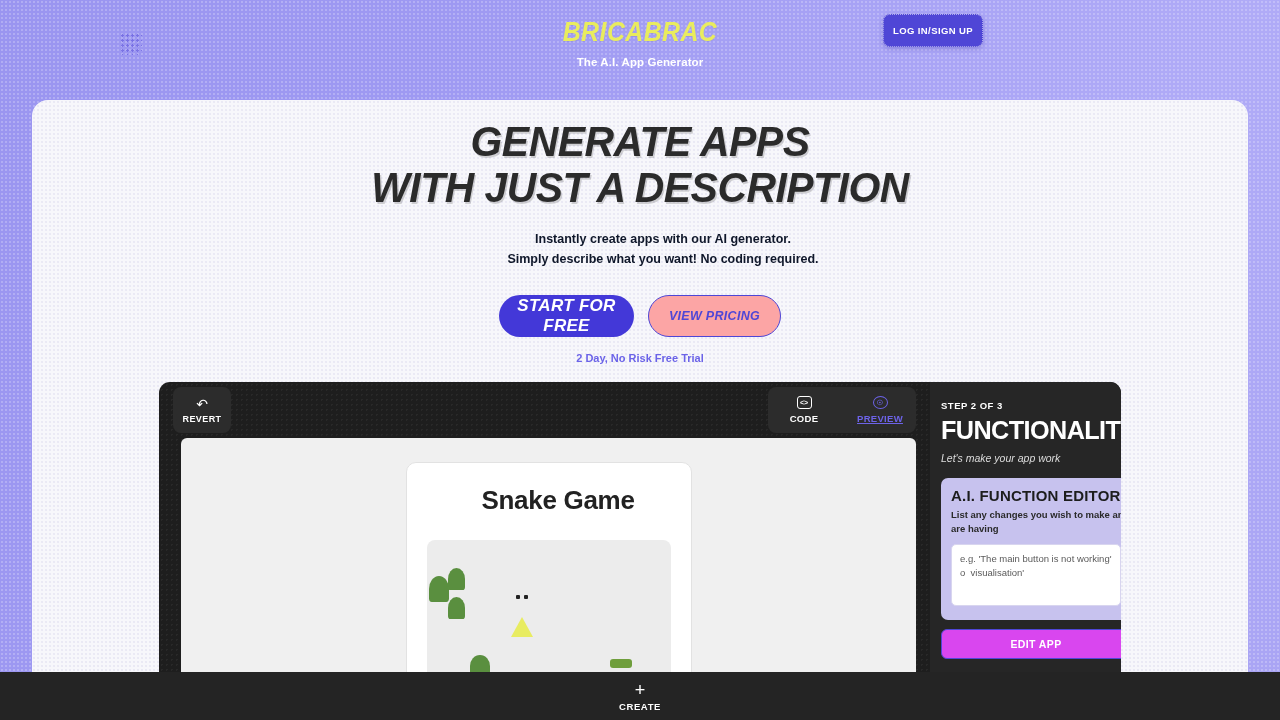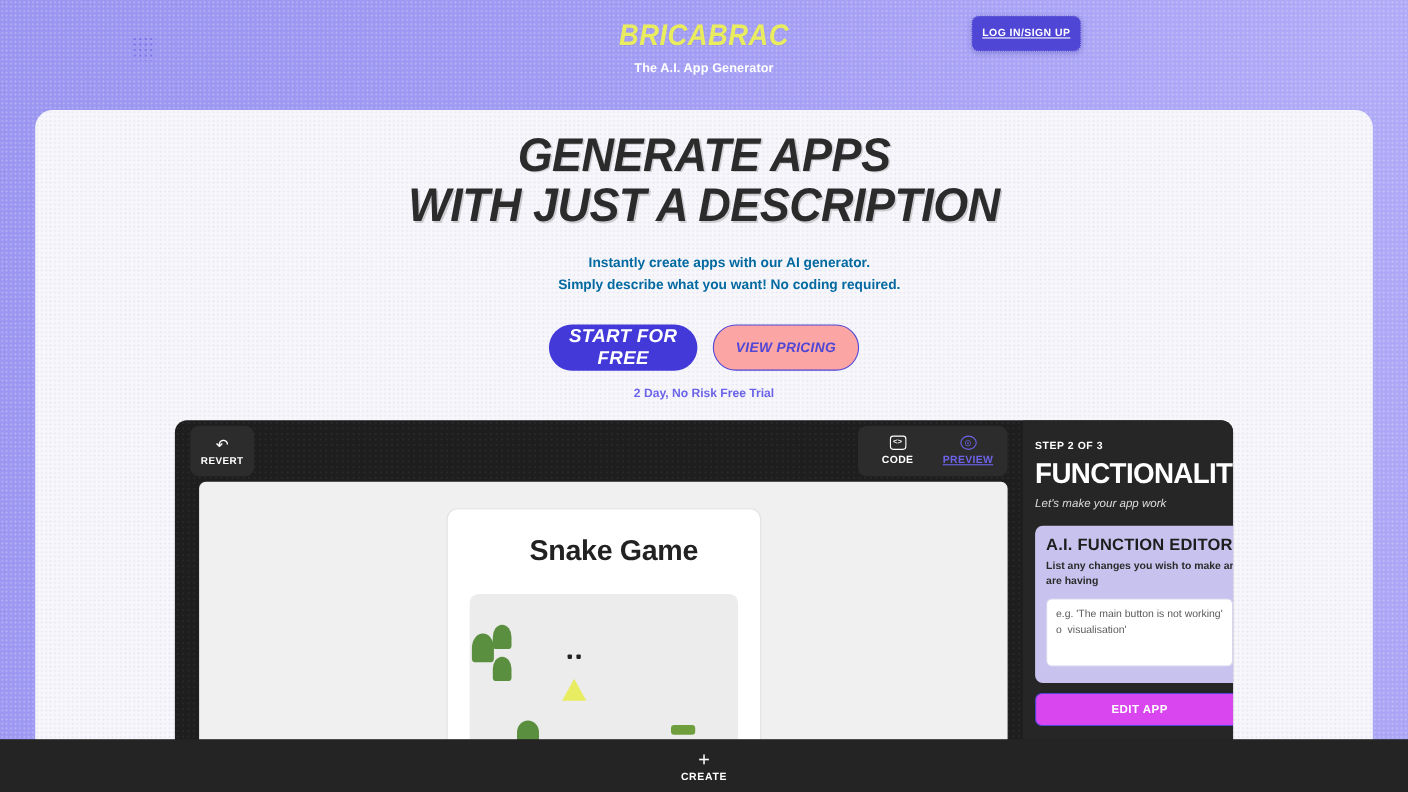--- a/index.html
+++ b/index.html
@@ -58,21 +58,20 @@
   .login-btn{
     position:absolute; right:297px; top:14px;
     width:100px; height:33px;
     background:#4f46d6;
     border:1.5px dotted rgba(255,255,255,.55);
     border-radius:7px;
     color:#fff; font-size:9.5px; font-weight:bold; letter-spacing:.4px;
     display:flex; align-items:center; justify-content:center;
     cursor:pointer;
     box-shadow:0 2px 5px rgba(60,50,160,.25);
-    text-decoration:underline;
   }
 
   
   .card{
     position:absolute;
     left:32px; top:100px; width:1216px; height:620px;
     background:#f7f7fb;
     border-radius:16px 16px 0 0;
     overflow:hidden;
     z-index:2;
@@ -90,21 +89,21 @@
   .hero h1{
     font-size:43px; font-weight:bold; font-style:italic;
     color:#2b2b2b; letter-spacing:-.5px; line-height:1.07;
     transform:scaleX(.95);
     text-shadow:1.5px 1.5px 0 rgba(0,0,0,.16);
   }
   .hero h1.line2{ font-size:43px; }
 
   .hero p{
     margin-top:19px;
-    font-size:12.5px; font-weight:bold; color:#0369a1; line-height:1.62;padding-left:46px;
+    font-size:12.5px; font-weight:bold; color:#0f172a; line-height:1.62;padding-left:46px;
   }
 
   .cta-row{
     margin-top:25px;
     display:flex; justify-content:center; gap:14px;
   }
   .btn-primary{
     width:135px; height:42px;
     background:#4338d8; color:#fff;
     border-radius:21px; border:none;
@@ -155,21 +154,21 @@
     background:#2c2c2c; border-radius:8px;
     width:58px; height:46px;
     display:flex; flex-direction:column; align-items:center; justify-content:center;
     gap:3px; cursor:pointer;
   }
   .tool-btn .glyph{ color:#fff; font-size:14px; line-height:1; }
   .tool-btn .lbl{ color:#fff; font-size:9px; font-weight:bold; letter-spacing:.4px; }
 
   .tabs{
     background:#2c2c2c; border-radius:8px;
-    display:flex; align-items:center; gap:4px;
+    display:flex; align-items:center; gap:16px;
     padding:5px 6px; height:46px;margin-left:16px;
   }
   .tab{
     width:60px; display:flex; flex-direction:column; align-items:center; gap:4px;
     cursor:pointer;
   }
   .tab .ticon{
     width:15px; height:13px; border-radius:3px;
     border:1.4px solid #fff;
     display:flex; align-items:center; justify-content:center;

